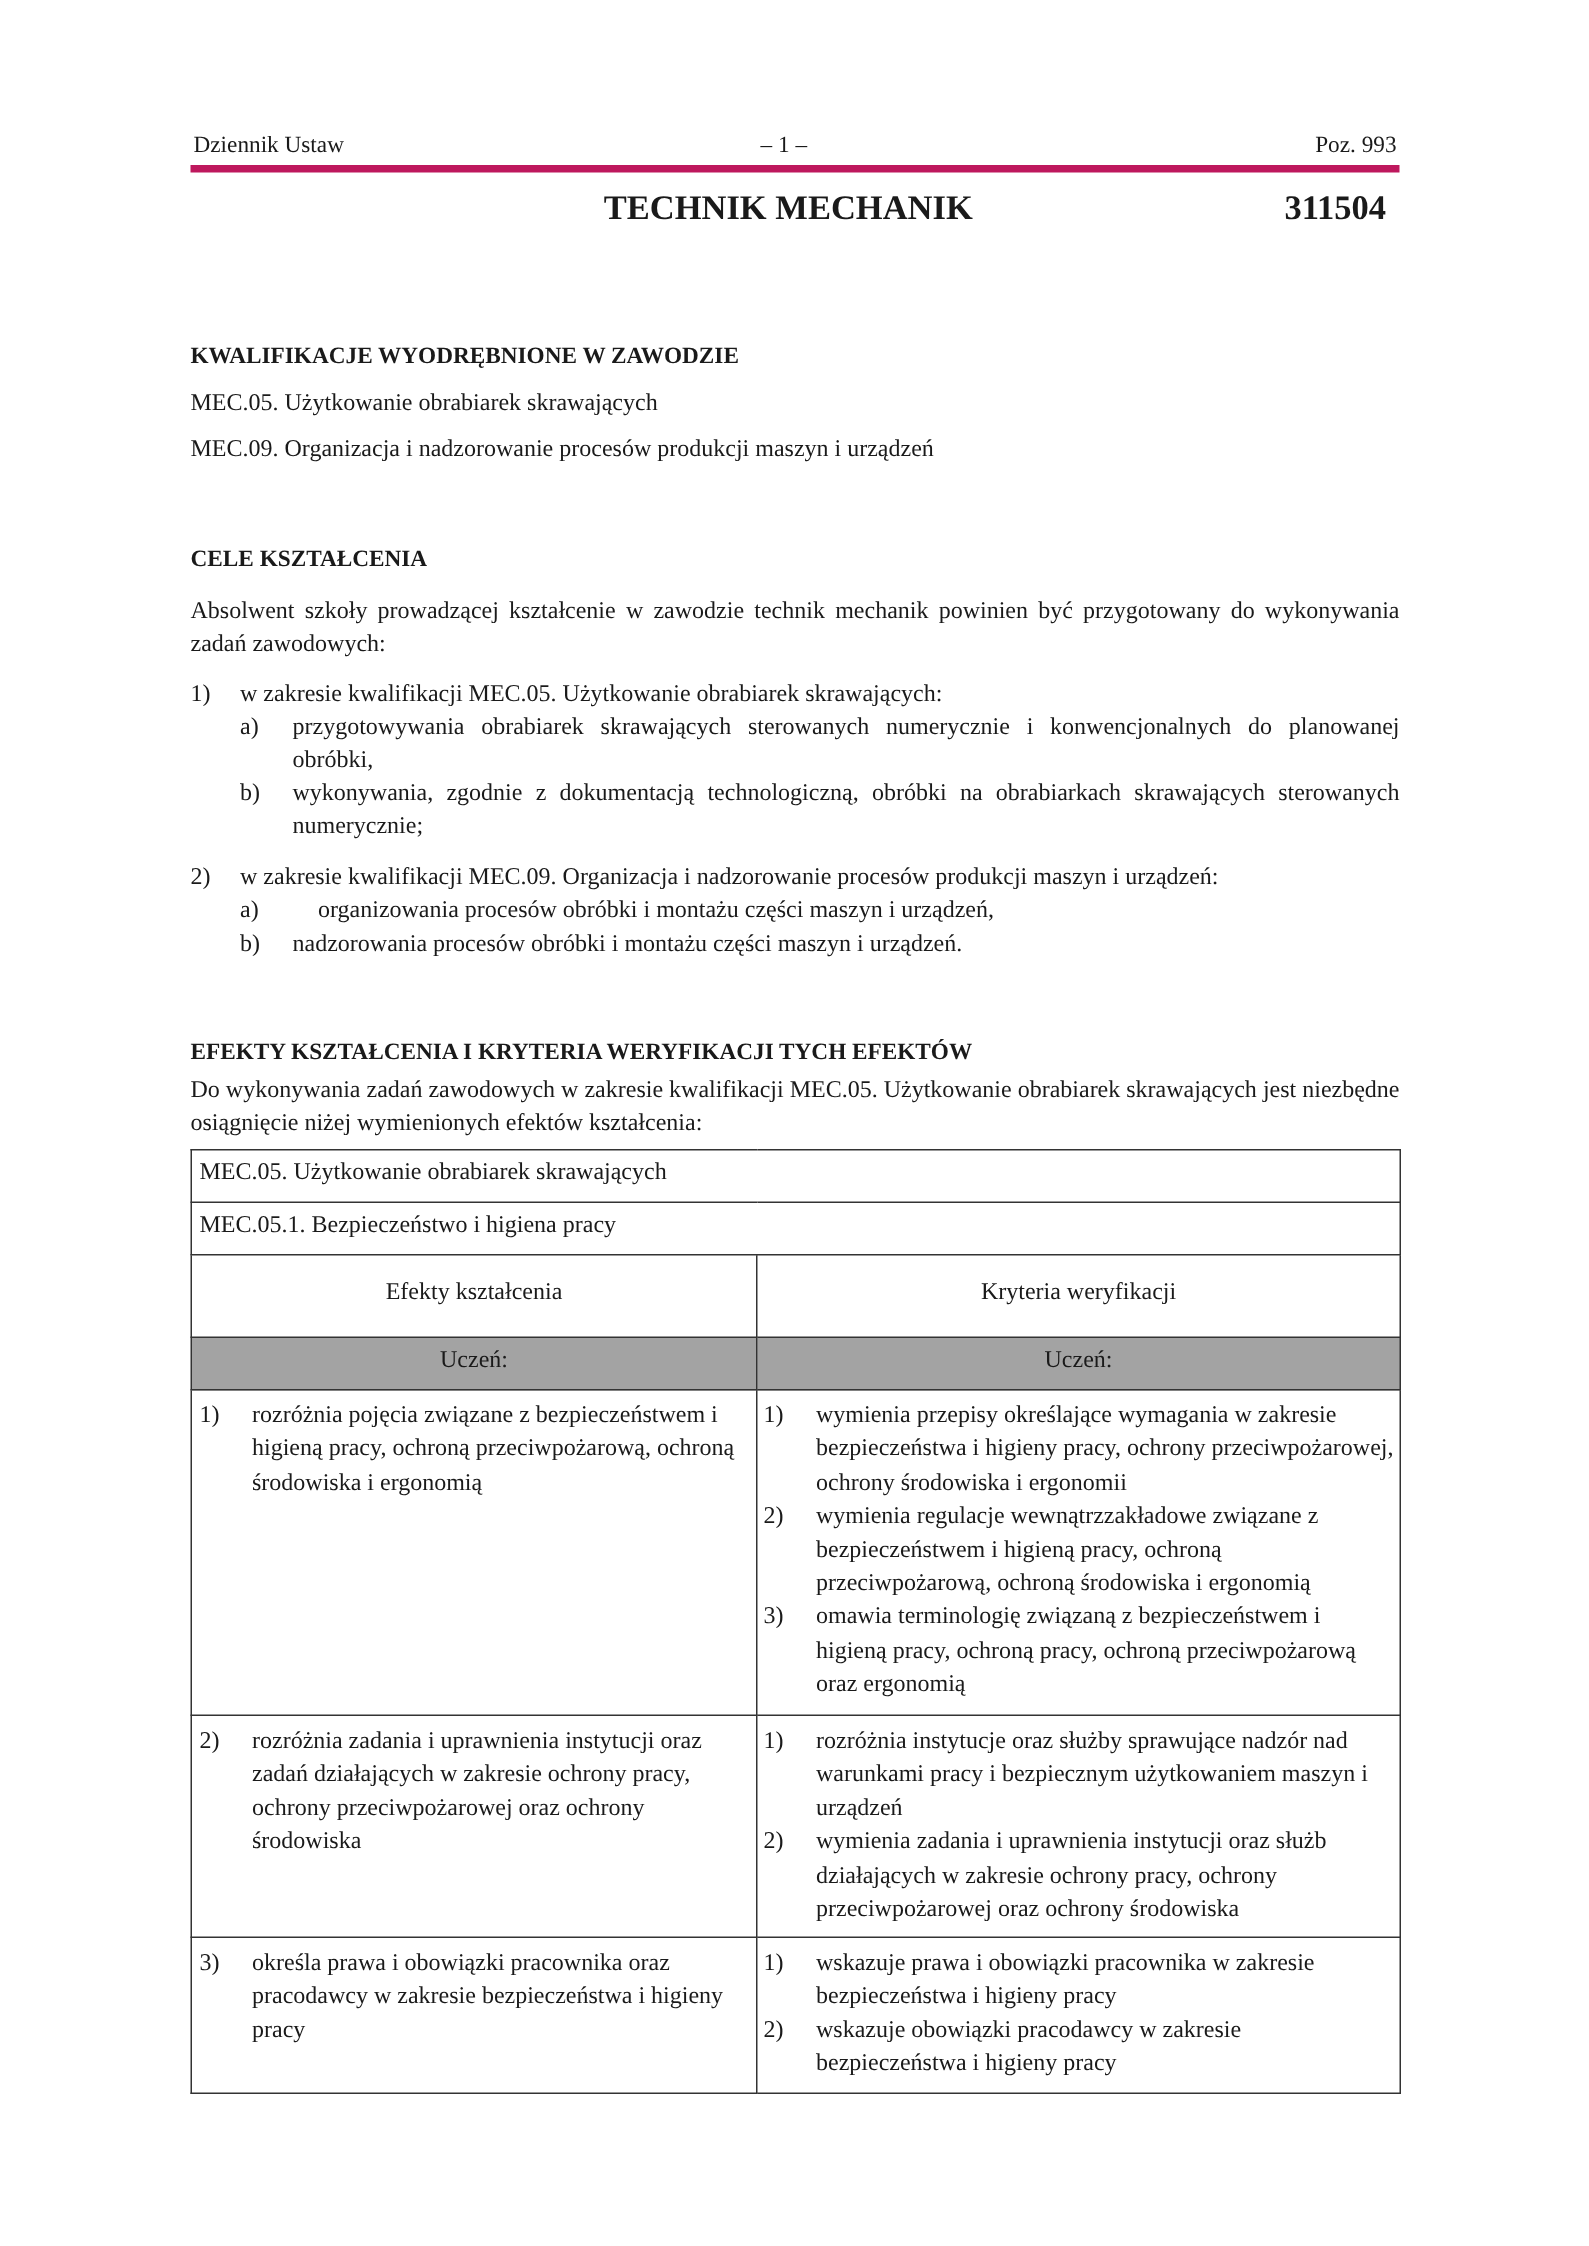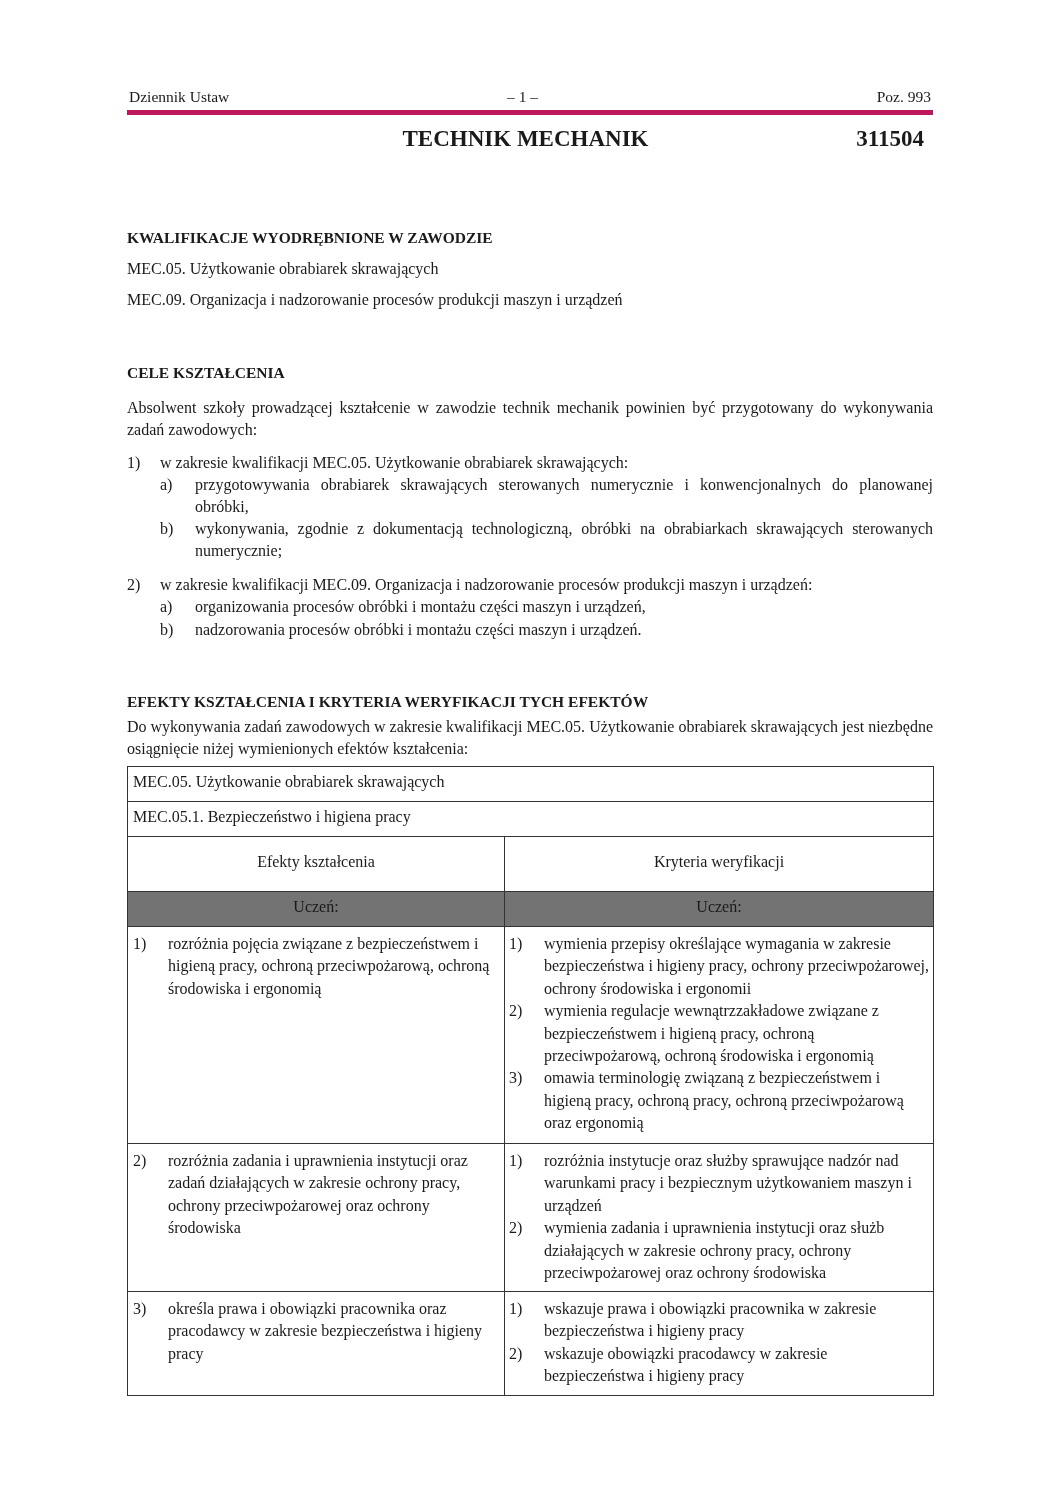--- a/index.html
+++ b/index.html
@@ -35,21 +35,21 @@
 
   table.outcomes {
     position: absolute; top: 766px; left: 0; width: 806px;
     border-collapse: collapse; font-size: 16px; table-layout: fixed;
   }
   table.outcomes td {
     border: 1.5px solid #333; vertical-align: top; padding: 0;
   }
   .cell-full { padding: 6px 5px 6px 5px !important; height: 22px; }
   .cell-head { text-align: center; padding: 16px 0 !important; height: 22px; }
-  .cell-grey { background: #737373; text-align: center; padding: 6px 0 !important; height: 22px; }
+  .cell-grey { background: #a3a3a3; text-align: center; padding: 6px 0 !important; height: 22px; }
   .cell-body { padding: 6px 2px 4px 5px !important; line-height: 22.4px; }
   .lst { margin: 0; padding: 0; list-style: none; }
   .lst li { position: relative; padding-left: 35px; }
   .lst li .n { position: absolute; left: 0; top: 0; }
 </style>
 </head>
 <body>
 
 <div class="page">
 
@@ -83,21 +83,21 @@
     <span class="num">b)</span>
     <span class="txt" style="left:35px; width:738px;">wykonywania, zgodnie z dokumentacją technologiczną, obróbki na obrabiarkach skrawających sterowanych numerycznie;</span>
   </div>
 
   <div class="item" style="top:574px; left:0; width:806px;">
     <span class="num">2)</span>
     <span class="txt" style="left:33px; width:773px; white-space:nowrap;">w zakresie kwalifikacji MEC.09. Organizacja i nadzorowanie procesów produkcji maszyn i urządzeń:</span>
   </div>
   <div class="item" style="top:596px; left:33px; width:773px;">
     <span class="num">a)</span>
-    <span class="txt" style="left:35px; width:738px;">organizowania procesów obróbki i montażu części maszyn i urządzeń,</span>
+    <span class="txt" style="left:52px; width:738px;">organizowania procesów obróbki i montażu części maszyn i urządzeń,</span>
   </div>
   <div class="item" style="top:619px; left:33px; width:773px;">
     <span class="num">b)</span>
     <span class="txt" style="left:35px; width:738px;">nadzorowania procesów obróbki i montażu części maszyn i urządzeń.</span>
   </div>
 
   <div class="h-section" style="top:693px;">EFEKTY KSZTAŁCENIA I KRYTERIA WERYFIKACJI TYCH EFEKTÓW</div>
   <div class="para" style="top:716px;">Do wykonywania zadań zawodowych w zakresie kwalifikacji MEC.05. Użytkowanie obrabiarek skrawających jest niezbędne osiągnięcie niżej wymienionych efektów kształcenia:</div>
 
   <table class="outcomes">

